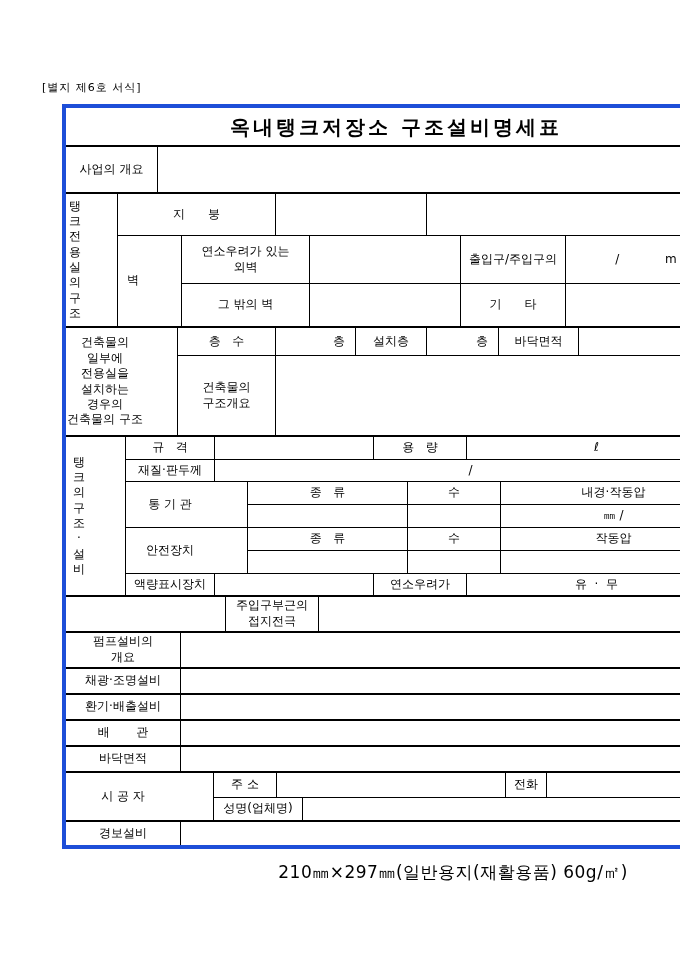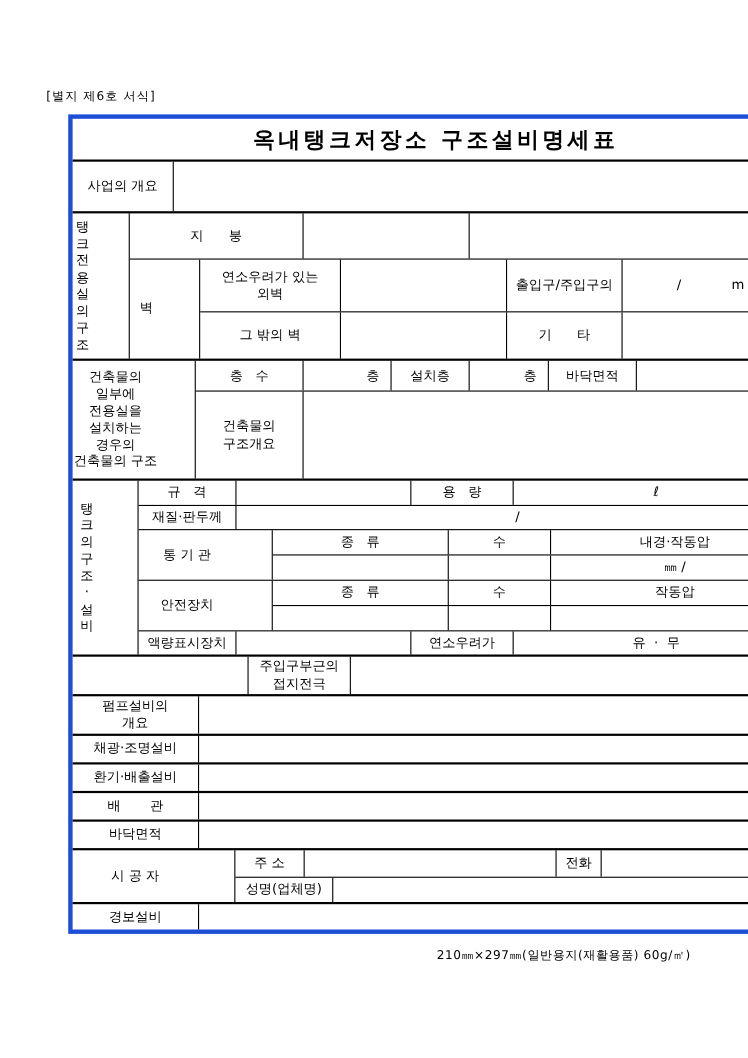--- a/index.html
+++ b/index.html
@@ -38,21 +38,21 @@
   .w18{width:18px}.w26{width:26px}.w30{width:30px}.w41{width:41px}.w62{width:62px}
   .w71{width:71px}.w72{width:72px}.w78{width:78px}.w80{width:80px}.w88{width:88px}
   .w91{width:91px}.w93{width:93px}.w97{width:97px}.w105{width:105px}.w114{width:114px}
   .w127{width:127px}.w151{width:151px}.w157{width:157px}.w159{width:159px}.w229{width:229px}
 
   
   .h22{height:22px}.h23{height:23px}.h24{height:24px}.h25{height:25px}.h26{height:26px}
   .h27{height:27px}.h36{height:36px}.h37{height:37px}.h41{height:41px}.h43{height:43px}
   .h47{height:47px}.h80{height:80px}
 
-  .footer { position: absolute; right: 52px; top: 861px; font-size: 11px; letter-spacing: 0.5px; }
+  .footer { position: absolute; right: 52px; top: 861px; font-size: 17px; letter-spacing: 0.5px; }
 </style>
 </head>
 <body>
 
 <div class="formref">[별지 제6호 서식]</div>
 
 <div class="tbl">
 
   <div class="row h37">
     <div class="cell f1 title">옥내탱크저장소 구조설비명세표</div>

